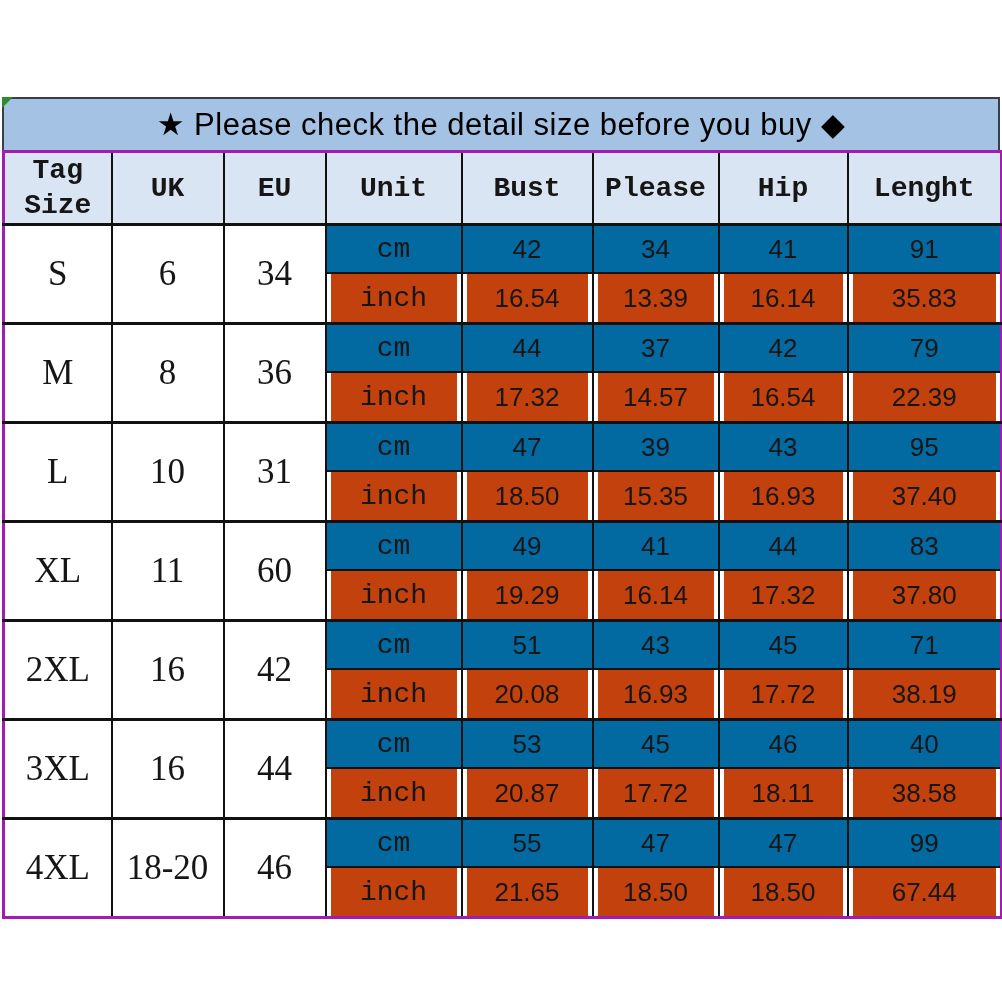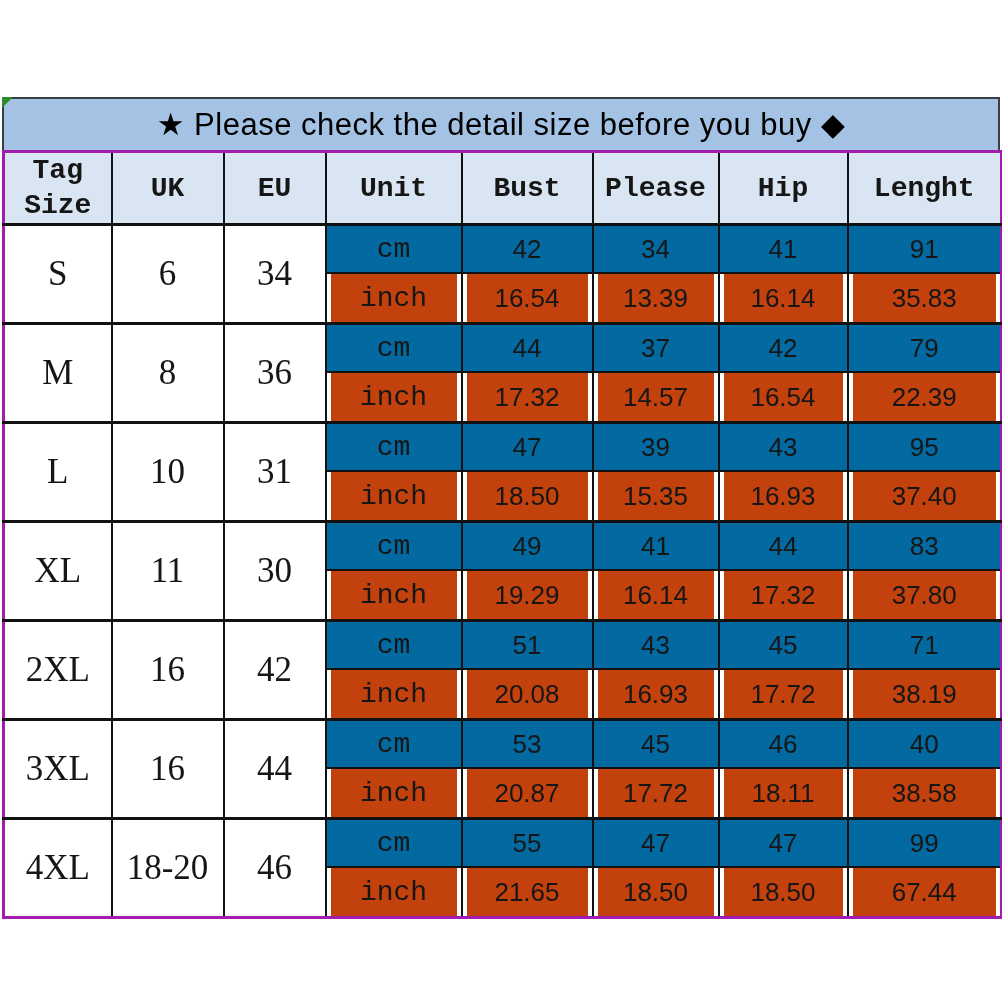--- a/index.html
+++ b/index.html
@@ -109,21 +109,21 @@
         <td class="u">inch</td>
         <td class="v">18.50</td>
         <td class="v">15.35</td>
         <td class="v">16.93</td>
         <td class="v">37.40</td>
       </tr>
 
       <tr class="cm">
         <td class="size" rowspan="2">XL</td>
         <td class="size" rowspan="2">11</td>
-        <td class="size" rowspan="2">30</td>
+        <td class="size" rowspan="2">60</td>
         <td class="u">cm</td>
         <td class="v">49</td>
         <td class="v">41</td>
         <td class="v">44</td>
         <td class="v">83</td>
       </tr>
       <tr class="in">
         <td class="u">inch</td>
         <td class="v">19.29</td>
         <td class="v">16.14</td>

